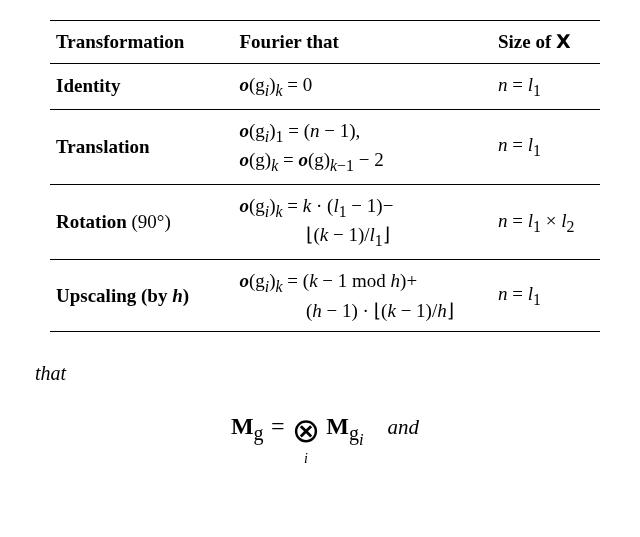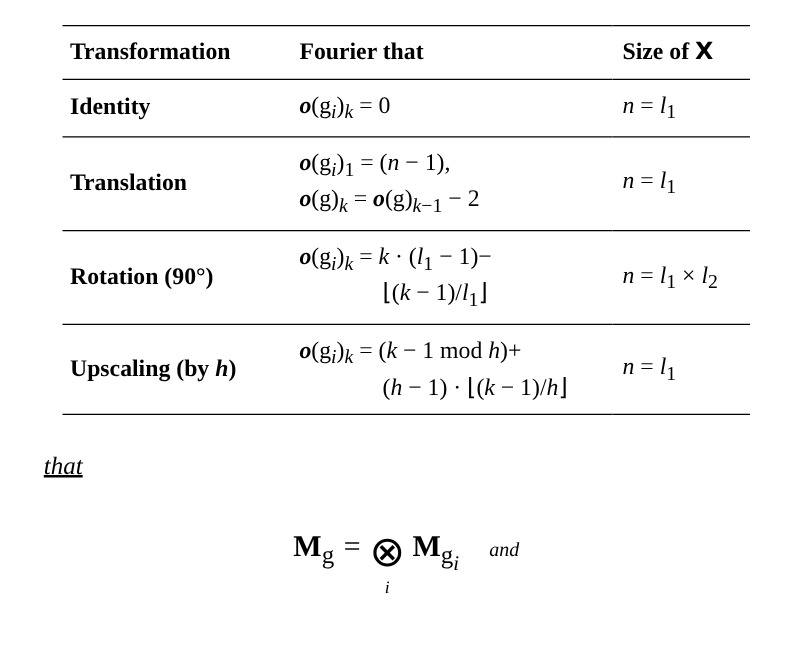--- a/index.html
+++ b/index.html
@@ -35,30 +35,29 @@
   .col-transform { width: 33%; font-weight: bold; }
   .col-shift     { width: 47%; }
   .col-size      { width: 20%; }
   .header-cell   { font-weight: bold; }
   .column-gap    { padding-left: 8px; }
   .that {
     margin-top: 30px;
     font-style: italic;
     font-size: 20px;
     margin-left: -15px;
-    text-decoration: underline;
   }
   .equation {
     text-align: center;
-    margin-top: 40px;
+    margin-top: 28px;
     font-size: 24px;
     font-style: italic;
   }
   .equation .rm { font-style: normal; }
-  .equation .and { font-style: italic; font-size: 16px; margin-left: 24px; }
+  .equation .and { font-style: italic; font-size: 21px; margin-left: 24px; }
   .bigotimes {
     display: inline-block;
     position: relative;
     font-size: 34px;
     font-style: normal;
     vertical-align: -8px;
     line-height: 1;
   }
   .bigotimes .sub {
     position: absolute;
@@ -90,21 +89,21 @@
     </tr>
 
 
     <tr class="hr-thin">
       <td class="col-transform">Translation</td>
       <td class="col-shift column-gap"><b><i>o</i></b>(g<sub><i>i</i></sub>)<sub>1</sub> = (<i>n</i> − 1),<br><b><i>o</i></b>(g)<sub><i>k</i></sub> = <b><i>o</i></b>(g)<sub><i>k</i>−1</sub> − 2</td>
       <td class="col-size column-gap nowrap"><i>n</i> = <i>l</i><sub>1</sub></td>
     </tr>
 
     <tr class="hr-thin">
-      <td class="col-transform">Rotation <span style="font-weight:bold">(90°)</span></td>
+      <td class="col-transform">Rotation <span style="font-weight:normal">(90°)</span></td>
       <td class="col-shift column-gap"><b><i>o</i></b>(g<sub><i>i</i></sub>)<sub><i>k</i></sub> = <i>k</i> · (<i>l</i><sub>1</sub> − 1)−<br>&nbsp;&nbsp;&nbsp;&nbsp;&nbsp;&nbsp;&nbsp;&nbsp;&nbsp;&nbsp;&nbsp;&nbsp;&nbsp;&nbsp;⌊(<i>k</i> − 1)/<i>l</i><sub>1</sub>⌋</td>
       <td class="col-size column-gap nowrap"><i>n</i> = <i>l</i><sub>1</sub> × <i>l</i><sub>2</sub></td>
     </tr>
 
     <tr class="hr-thin">
       <td class="col-transform">Upscaling <span style="font-weight:bold">(by <i>h</i>)</span></td>
       <td class="col-shift column-gap"><b><i>o</i></b>(g<sub><i>i</i></sub>)<sub><i>k</i></sub> = (<i>k</i> − 1 mod <i>h</i>)+<br>&nbsp;&nbsp;&nbsp;&nbsp;&nbsp;&nbsp;&nbsp;&nbsp;&nbsp;&nbsp;&nbsp;&nbsp;&nbsp;&nbsp;(<i>h</i> − 1) · ⌊(<i>k</i> − 1)/<i>h</i>⌋</td>
       <td class="col-size column-gap nowrap"><i>n</i> = <i>l</i><sub>1</sub></td>
     </tr>
 

